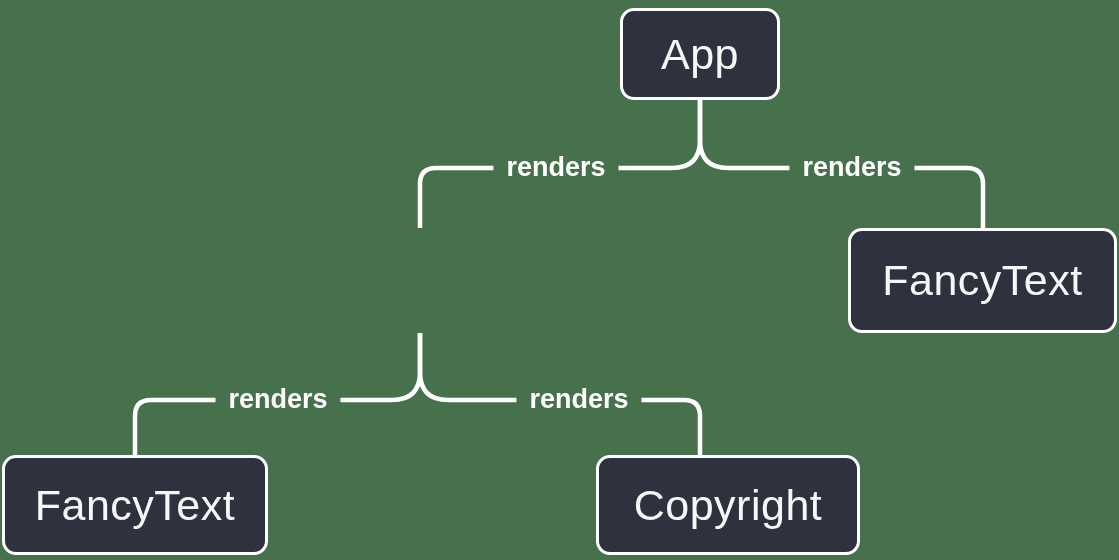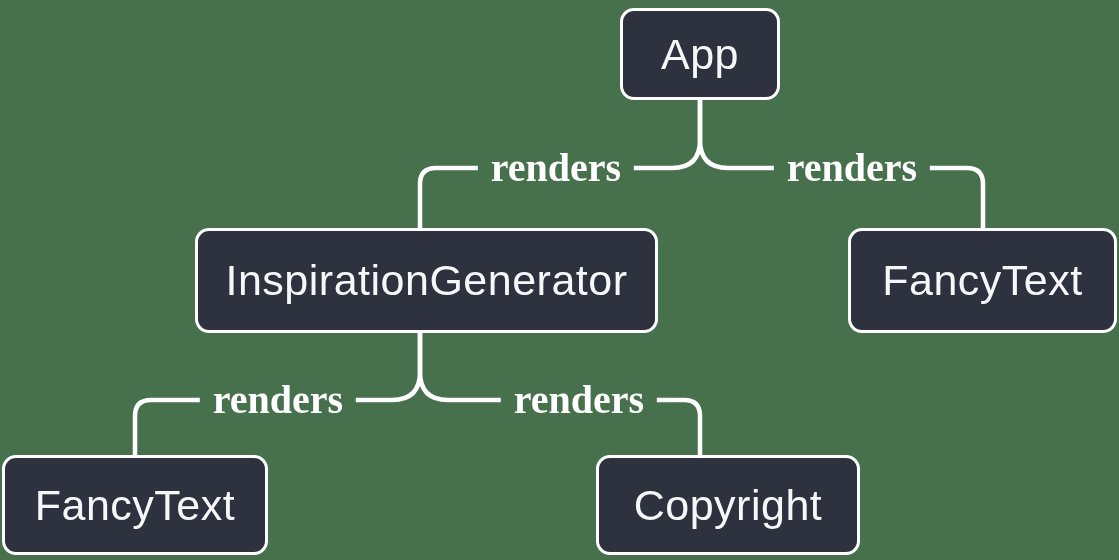--- a/index.html
+++ b/index.html
@@ -45,47 +45,45 @@
   #node-app{left:620px;top:8px;width:160px;height:92px;}
   #node-inspiration-generator{left:195px;top:228px;width:463px;height:105px;}
   #node-fancy-text-top{left:848px;top:228px;width:269px;height:105px;}
   #node-fancy-text-bottom{left:2px;top:455px;width:266px;height:100px;}
   #node-copyright{left:596px;top:455px;width:264px;height:100px;}
   .edge-label{
     position:absolute;
     transform:translate(-50%,-50%);
     background:var(--bg);
     color:var(--line);
-    font-size:40px;
+    font-size:27px;
     font-weight:600;
     padding:2px 13px;
     line-height:1.15;
     white-space:nowrap;
-    font-family:Liberation Serif, serif;
   }
   #edge-label-0{left:556px;top:168px;}
   #edge-label-1{left:852px;top:168px;}
   #edge-label-2{left:278px;top:400px;}
   #edge-label-3{left:579px;top:400px;}
 </style>
 </head>
 <body>
 
 <div class="canvas">
 
   <svg class="connectors" viewBox="0 0 1119 560" xmlns="http://www.w3.org/2000/svg" aria-hidden="true">
     <path d="M700,100 V140 Q700,168 672,168 H436 Q420,168 420,184 V228"></path>
     <path d="M700,100 V140 Q700,168 728,168 H967 Q983,168 983,184 V228"></path>
     <path d="M420,333 V372 Q420,400 392,400 H151 Q135,400 135,416 V455"></path>
     <path d="M420,333 V372 Q420,400 448,400 H684 Q700,400 700,416 V455"></path>
   </svg>
 
   <div class="node" id="node-app">App</div>
 
-  <div class="node" id="node-inspiration-generator">InspirationGenerator</div>
 
   <div class="node" id="node-fancy-text-top">FancyText</div>
 
   <div class="node" id="node-fancy-text-bottom">FancyText</div>
 
   <div class="node" id="node-copyright">Copyright</div>
 
   <span class="edge-label" id="edge-label-0">renders</span>
 
   <span class="edge-label" id="edge-label-1">renders</span>

